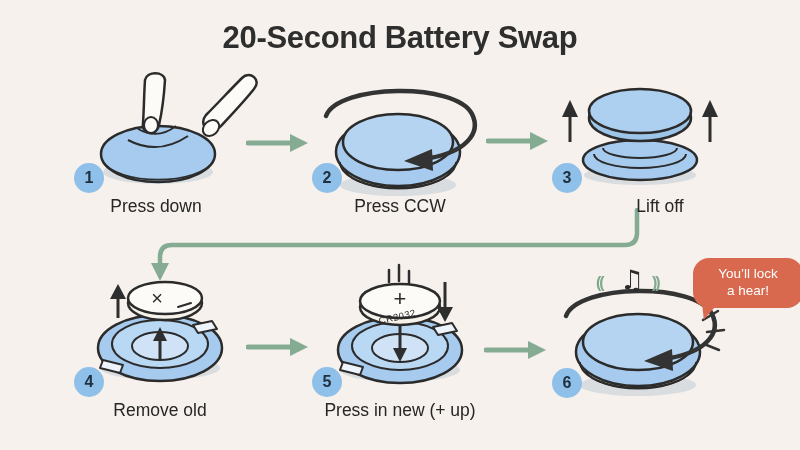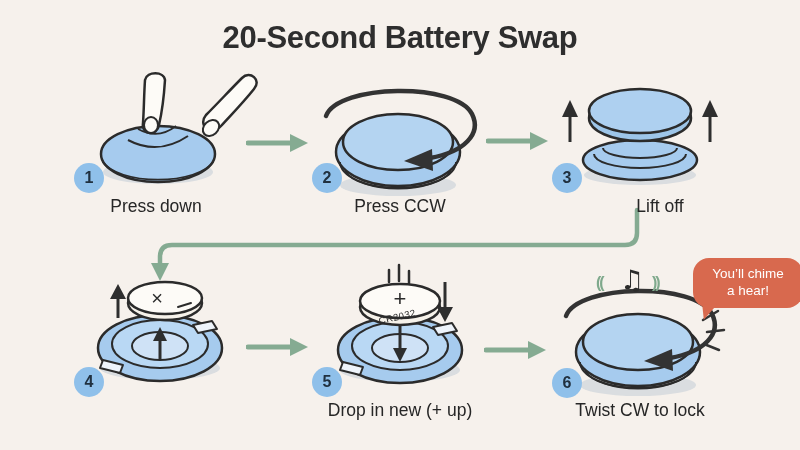--- a/index.html
+++ b/index.html
@@ -204,25 +204,25 @@
   <div class="badge" style="left:74px;top:163px;">1</div>
   <div class="badge" style="left:312px;top:163px;">2</div>
   <div class="badge" style="left:552px;top:163px;">3</div>
   <div class="badge" style="left:74px;top:367px;">4</div>
   <div class="badge" style="left:312px;top:367px;">5</div>
   <div class="badge" style="left:552px;top:368px;">6</div>
 
   <div class="step-label" style="left:156px;top:196px;">Press down</div>
   <div class="step-label" style="left:400px;top:196px;">Press CCW</div>
   <div class="step-label" style="left:640px;top:196px;margin-left:20px;">Lift off</div>
-  <div class="step-label" style="left:400px;top:400px;">Drop in new (+ up)</div>
-  <div class="step-label" style="left:640px;top:400px;">Twist CW to lock</div>
+  <div class="step-label" style="left:160px;top:400px;">Remove old</div>
+  <div class="step-label" style="left:400px;top:400px;">Press in new (+ up)</div>
 
   <span class="chime-wave wave-l">((</span>
   <span class="chime-note">♫</span>
   <span class="chime-wave wave-r">))</span>
 
   <div class="callout">
-    <span>You’ll chime</span>
+    <span>You’ll lock</span>
     <span>a hear!</span>
   </div>
 
 </div>
 
 </body></html>

